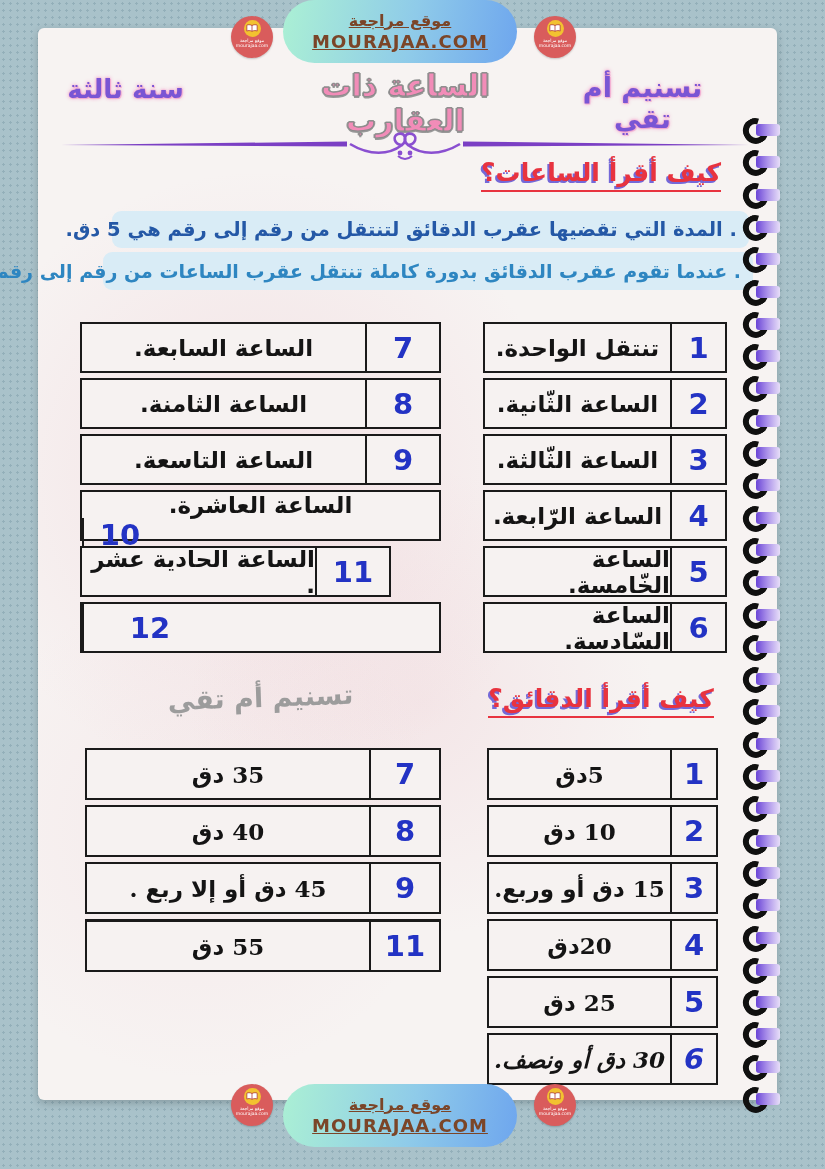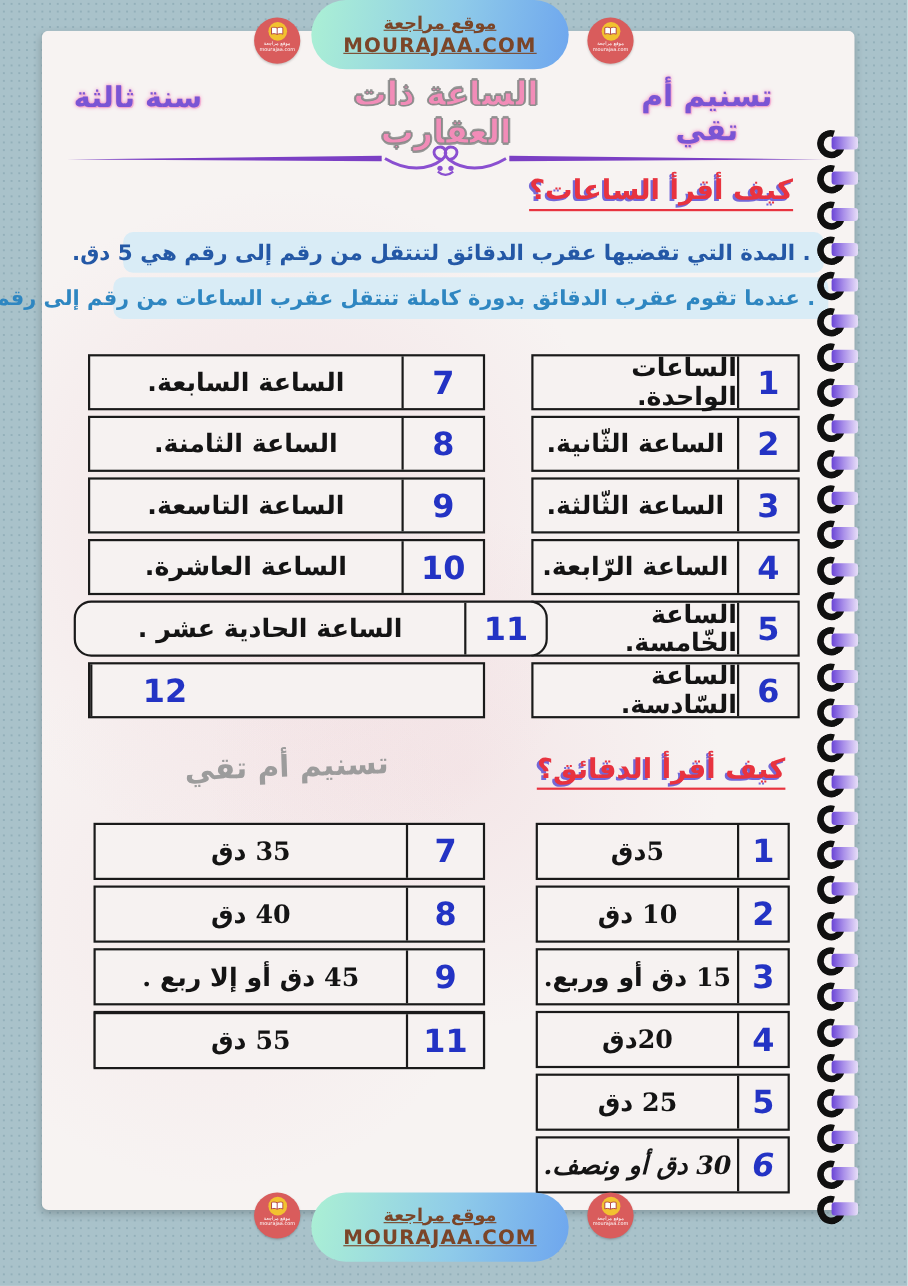--- a/index.html
+++ b/index.html
@@ -150,21 +150,21 @@
   </div>
 
   <div class="sec-head" style="left:470px;top:158px;width:262px;">
     <span>كيف أقرأ الساعات؟</span>
   </div>
 
   <div class="note note1" style="left:112px;top:211px;width:637px;height:37px;">. المدة التي تقضيها عقرب الدقائق لتنتقل من رقم إلى رقم هي 5 دق.</div>
   <div class="note note2" style="left:103px;top:252px;width:650px;height:38px;">. عندما تقوم عقرب الدقائق بدورة كاملة تنتقل عقرب الساعات من رقم إلى رقم.</div>
 
   <div class="t-row" style="left:483px;top:322px;width:244px;height:51px;">
-    <div class="t-label">الساعات الواحدة.</div>
+    <div class="t-label">تنتقل الواحدة.</div>
     <div class="t-num" style="width:53px;">1</div>
   </div>
   <div class="t-row" style="left:483px;top:378px;width:244px;height:51px;">
     <div class="t-label">الساعة الثّانية.</div>
     <div class="t-num" style="width:53px;">2</div>
   </div>
   <div class="t-row" style="left:483px;top:434px;width:244px;height:51px;">
     <div class="t-label">الساعة الثّالثة.</div>
     <div class="t-num" style="width:53px;">3</div>
   </div>
@@ -186,25 +186,25 @@
     <div class="t-num" style="width:72px;">7</div>
   </div>
   <div class="t-row" style="left:80px;top:378px;width:361px;height:51px;">
     <div class="t-label">الساعة الثامنة.</div>
     <div class="t-num" style="width:72px;">8</div>
   </div>
   <div class="t-row" style="left:80px;top:434px;width:361px;height:51px;">
     <div class="t-label">الساعة التاسعة.</div>
     <div class="t-num" style="width:72px;">9</div>
   </div>
-  <div class="t-row" style="left:80px;top:490px;width:361px;height:51px;">
+  <div class="t-row" style="left:80px;top:490px;width:361px;height:51px;flex-direction:column;">
     <div class="t-label">الساعة العاشرة.</div>
     <div class="t-num" style="width:72px;">10</div>
   </div>
-  <div class="t-row" style="left:67px;top:546px;width:431px;height:51px;border-radius:16px;">
+  <div class="t-row" style="left:80px;top:546px;width:311px;height:51px;">
     <div class="t-label">الساعة الحادية عشر .</div>
     <div class="t-num" style="width:72px;">11</div>
   </div>
   <div class="t-row" style="left:80px;top:602px;width:361px;height:51px;">
     <div class="t-num" style="width:72px;padding-left:30px;">12</div>
   </div>
 
   <div class="watermark" style="left:148px;top:682px;width:225px;">تسنيم أم تقي</div>
   <div class="sec-head" style="left:470px;top:684px;width:262px;">
     <span>كيف أقرأ الدقائق؟</span>

